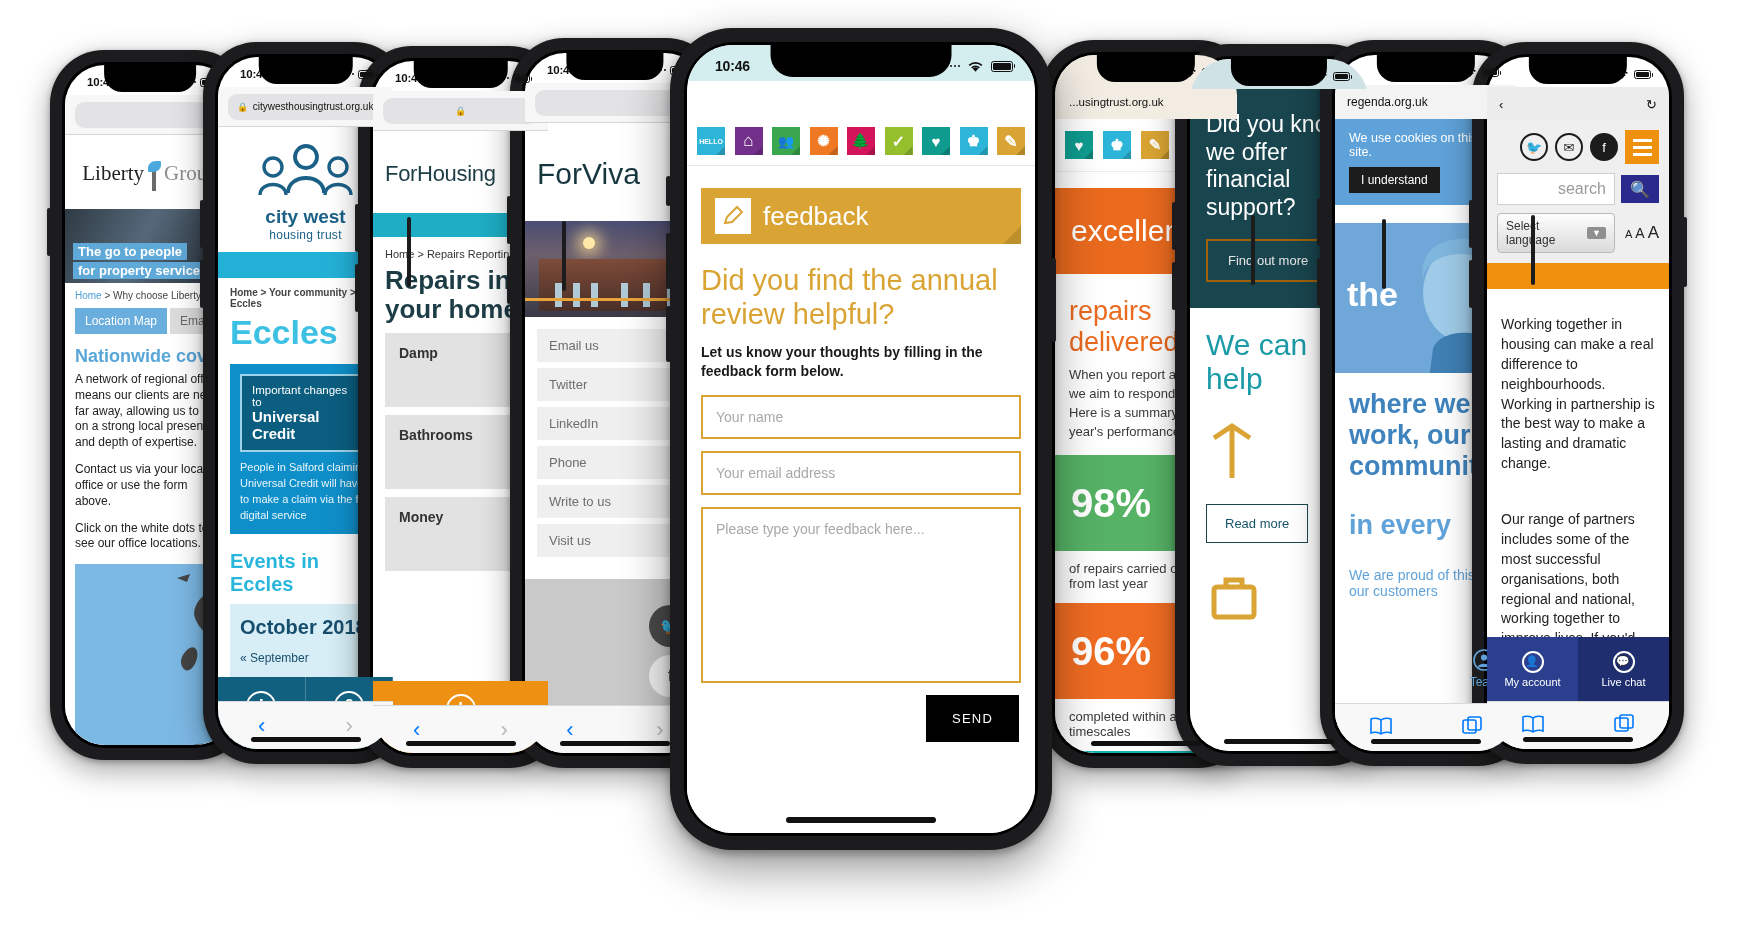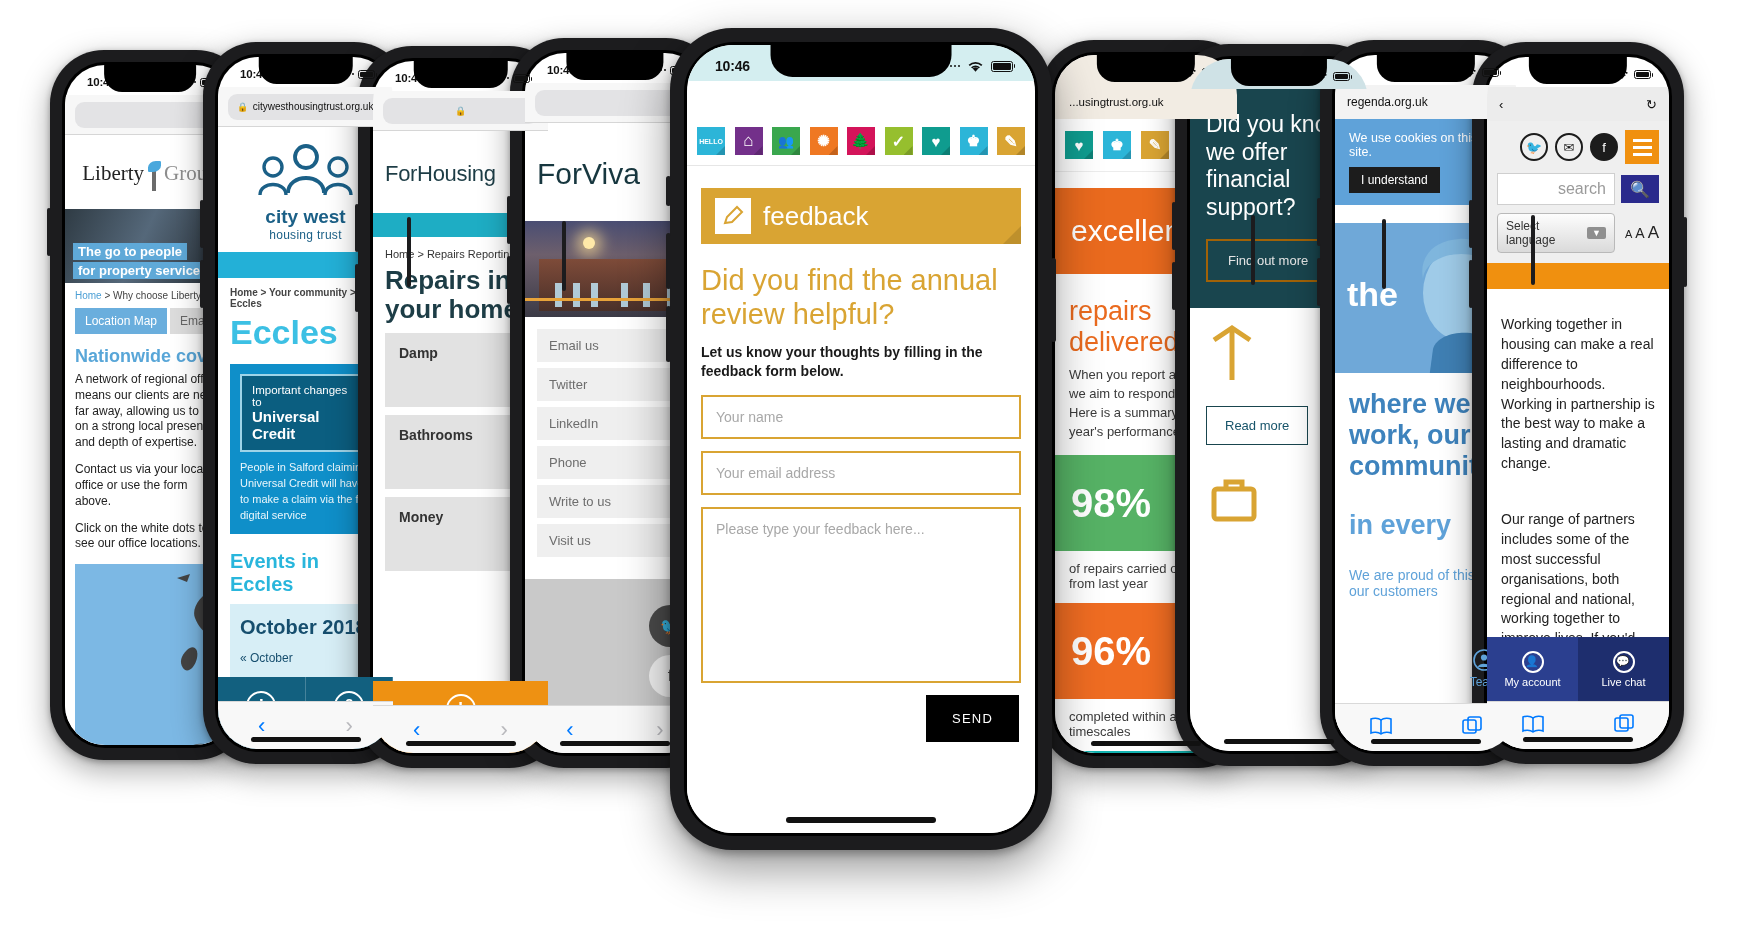--- a/index.html
+++ b/index.html
@@ -377,21 +377,21 @@
         <div class="cw-card">
           <div class="cw-inner">
             <div class="l1">Important changes to</div>
             <div class="l2">Universal Credit</div>
           </div>
           <div class="cw-body">People in Salford claiming Universal Credit will have to make a claim via the full digital service</div>
         </div>
         <div class="cw-h2">Events in Eccles</div>
         <div class="cw-cal">
           <div class="m">October 2018</div>
-          <div class="prev">« October</div>
+          <div class="prev">« September</div>
           <div class="dow">
             <span>M</span>
             <span>T</span>
             <span>W</span>
           </div>
         </div>
       </div>
       <div class="cw-actions">
         <div class="a">
           <div class="circ-ico">!</div>
@@ -609,20 +609,21 @@
                 <i></i>
               </div>
             </div>
       </div>
       <div class="content" style="top:30px">
         <div class="p7-dark">
           <h2>Did you know</h2>
           <h2>we offer financial support?</h2>
           <div class="p7-btn">Find out more</div>
         </div>
+        <div class="p7-h1">We can help</div>
         <div class="p7-ico">
           <svg width="52" height="60" viewBox="0 0 52 60">
             <path d="M26 4 L26 56" stroke="#d9a433" stroke-width="5" fill="none"></path>
             <path d="M8 16 L26 4 L44 16" stroke="#d9a433" stroke-width="5" fill="none"></path>
           </svg>
         </div>
         <div class="p7-more">Read more</div>
         <div class="p7-ico">
           <svg width="56" height="56" viewBox="0 0 56 56">
             <rect x="8" y="16" width="40" height="30" rx="3" stroke="#d9a433" stroke-width="5" fill="none"></rect>

